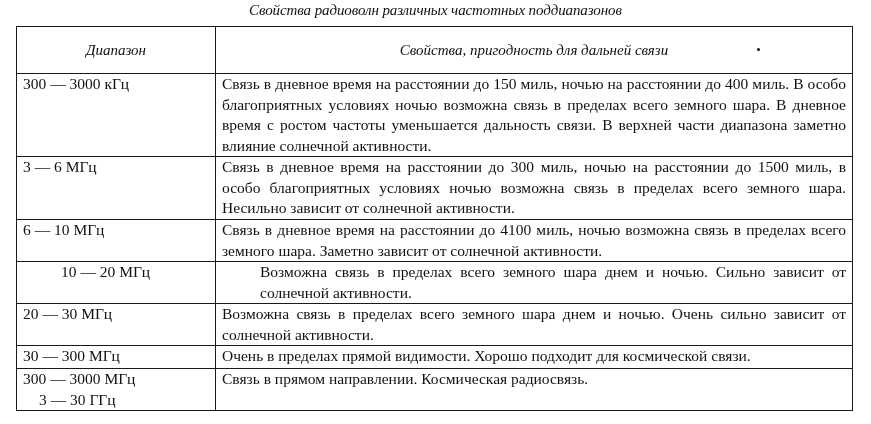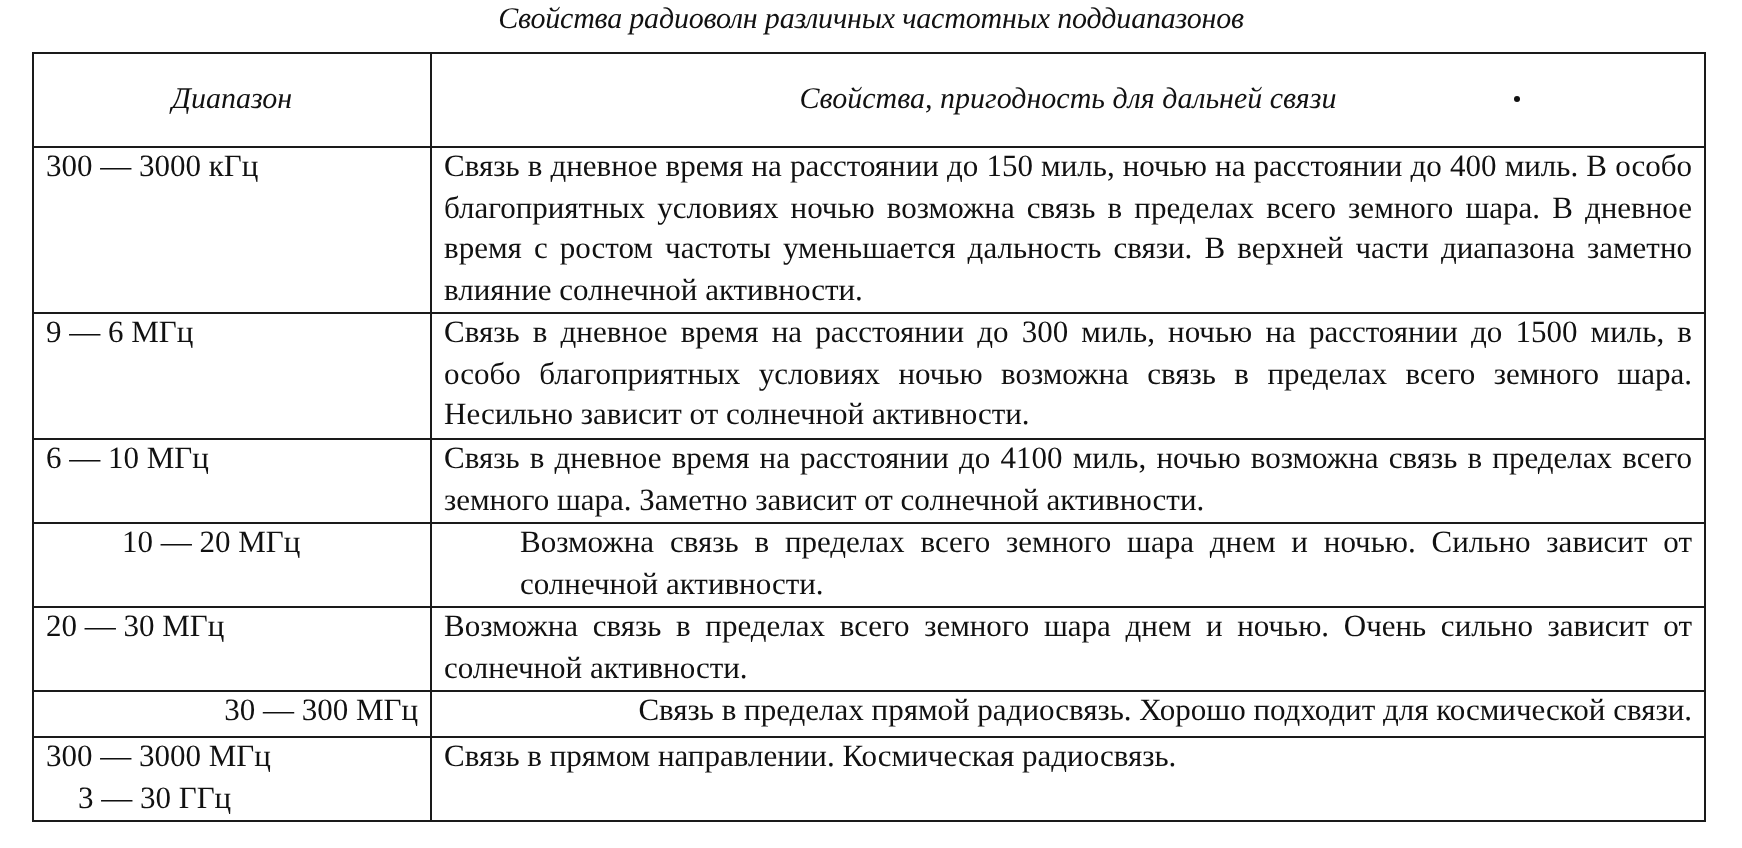--- a/index.html
+++ b/index.html
@@ -70,59 +70,59 @@
       width: 3px;
       height: 3px;
       background: #111;
       border-radius: 50%;
     }
     tr.r1 td { height: 82px; }
     tr.r2 td { height: 62px; }
     tr.r3 td { height: 41px; }
     tr.r4 td { height: 41px; padding-left: 44px; }
     tr.r5 td { height: 41px; }
-    tr.r6 td { height: 22px; text-align: right; }
+    tr.r6 td { height: 22px; }
     tr.r7 td { height: 41px; }
   </style>
 </head>
 <body>
 
 <div class="caption">Свойства радиоволн различных частотных поддиапазонов</div>
 
 <table class="props">
   <thead>
     <tr>
       <th class="col-range">Диапазон</th>
       <th>Свойства, пригодность для дальней связи</th>
     </tr>
   </thead>
   <tbody>
     <tr class="r1">
       <td class="range">300 — 3000 кГц</td>
       <td class="desc">Связь в дневное время на расстоянии до 150 миль, ночью на расстоянии до 400 миль. В особо благоприятных условиях ночью возможна связь в пределах всего земного шара. В дневное время с ростом частоты уменьшается дальность связи. В верхней части диапазона заметно влияние солнечной активности.</td>
     </tr>
     <tr class="r2">
-      <td class="range">9 — 6 МГц</td>
+      <td class="range">3 — 6 МГц</td>
       <td class="desc">Связь в дневное время на расстоянии до 300 миль, ночью на расстоянии до 1500 миль, в особо благоприятных условиях ночью возможна связь в пределах всего земного шара. Несильно зависит от солнечной активности.</td>
     </tr>
     <tr class="r3">
       <td class="range">6 — 10 МГц</td>
       <td class="desc">Связь в дневное время на расстоянии до 4100 миль, ночью возможна связь в пределах всего земного шара. Заметно зависит от солнечной активности.</td>
     </tr>
     <tr class="r4">
       <td class="range">10 — 20 МГц</td>
       <td class="desc">Возможна связь в пределах всего земного шара днем и ночью. Сильно зависит от солнечной активности.</td>
     </tr>
     <tr class="r5">
       <td class="range">20 — 30 МГц</td>
       <td class="desc">Возможна связь в пределах всего земного шара днем и ночью. Очень сильно зависит от солнечной активности.</td>
     </tr>
     <tr class="r6">
       <td class="range">30 — 300 МГц</td>
-      <td class="desc">Связь в пределах прямой радиосвязь. Хорошо подходит для космической связи.</td>
+      <td class="desc">Очень в пределах прямой видимости. Хорошо подходит для космической связи.</td>
     </tr>
     <tr class="r7">
       <td class="range">
         <span>300 — 3000 МГц</span>
         <span class="second-line">3 — 30 ГГц</span>
       </td>
       <td class="desc">Связь в прямом направлении. Космическая радиосвязь.</td>
     </tr>
   </tbody>
 </table>

